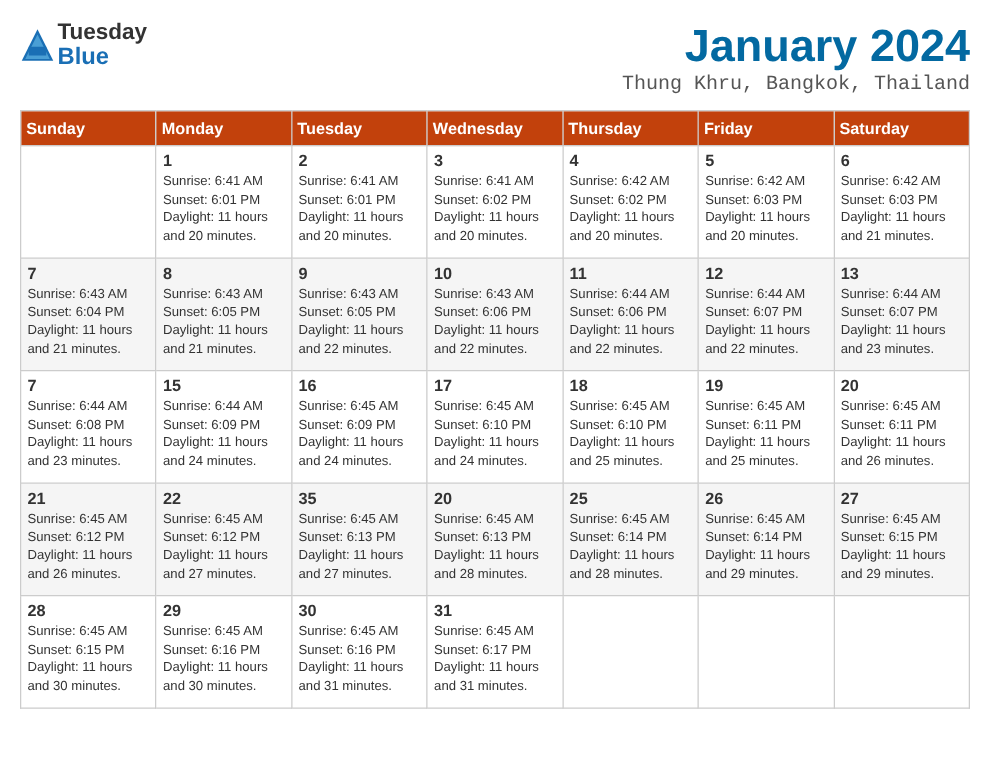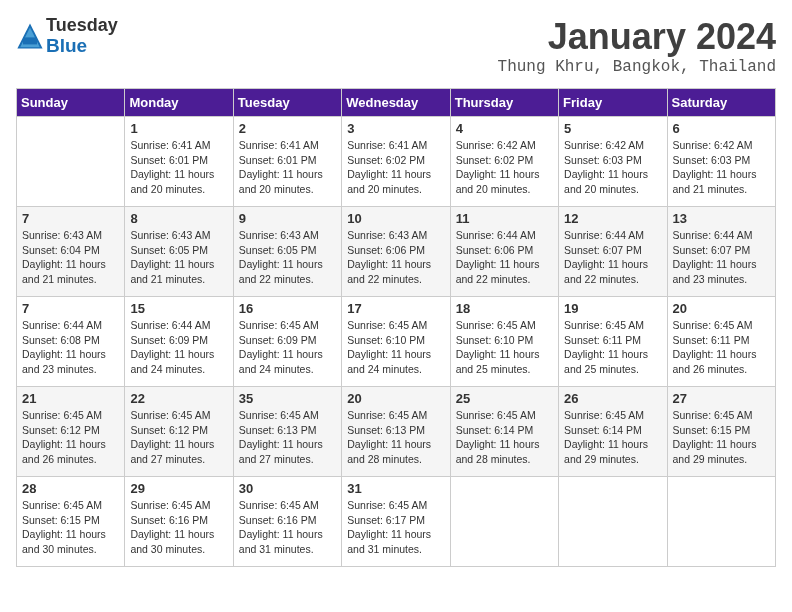--- a/index.html
+++ b/index.html
@@ -39,34 +39,34 @@
       width: 28px;
       height: 28px;
       margin-right: 2px;
     }
     .title-section {
       text-align: right;
     }
     .month-title {
       font-size: 36px;
       font-weight: bold;
-      color: #404040;
+      color: #0369a1;
     }
     .location-title {
       font-size: 16px;
       color: #555;
       font-family: Liberation Mono, monospace;
     }
     .calendar-table {
       width: 100%;
       border-collapse: collapse;
       font-size: 11px;
     }
     .calendar-table th {
-      background-color: #4c1d95;
+      background-color: #c2410c;
       color: #fff;
       padding: 6px 4px;
       text-align: left;
       font-size: 13px;
       font-weight: bold;
       border: 1px solid #ccc;
     }
     .calendar-table td {
       border: 1px solid #ccc;
       vertical-align: top;

